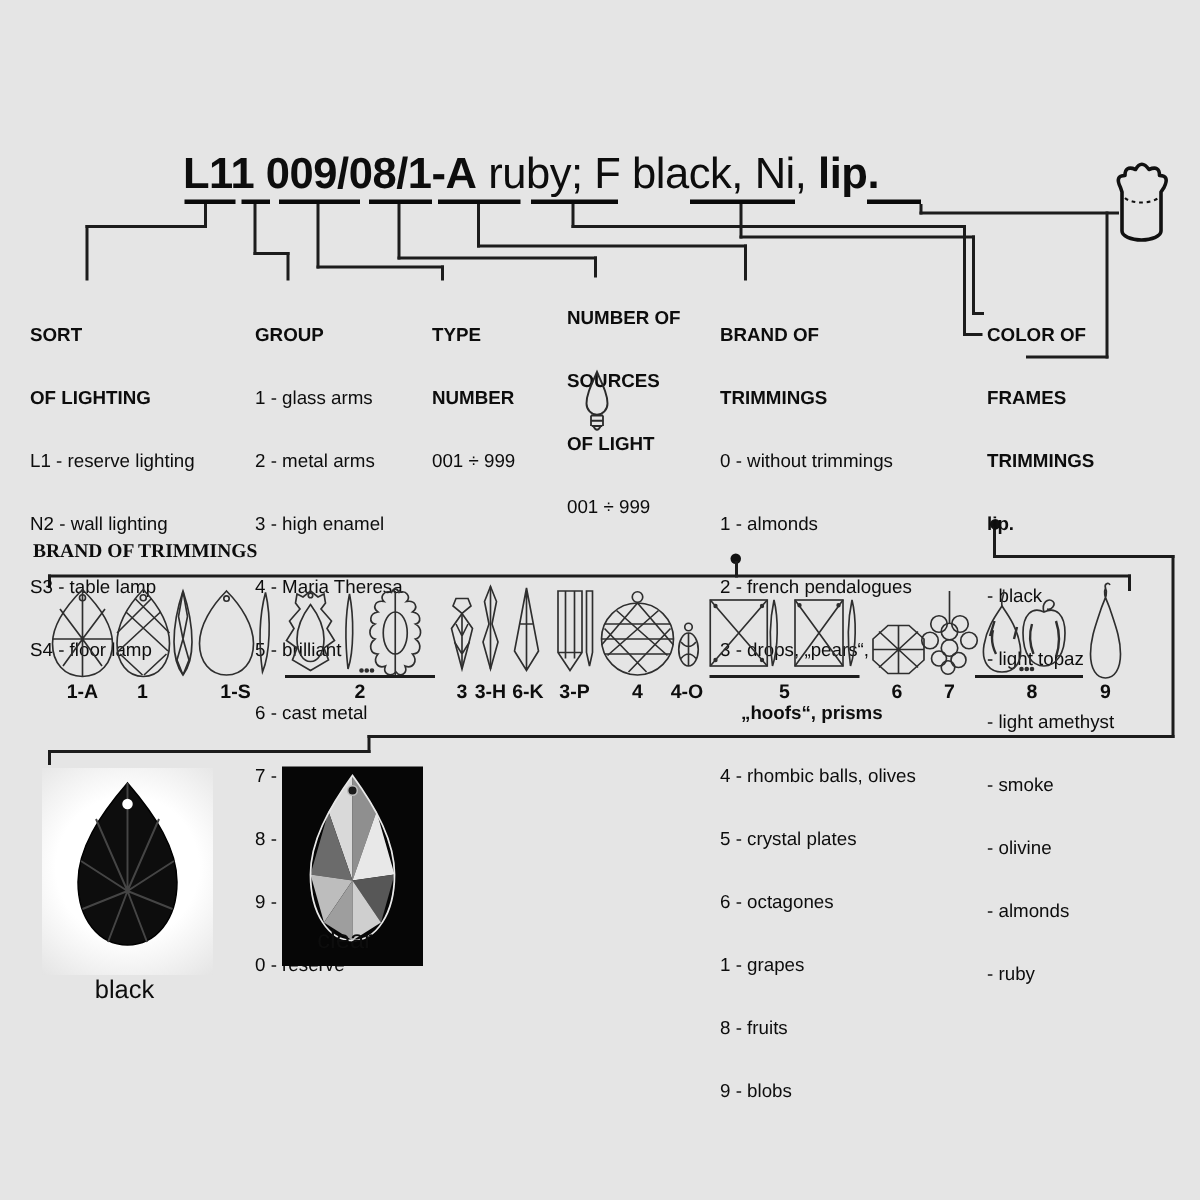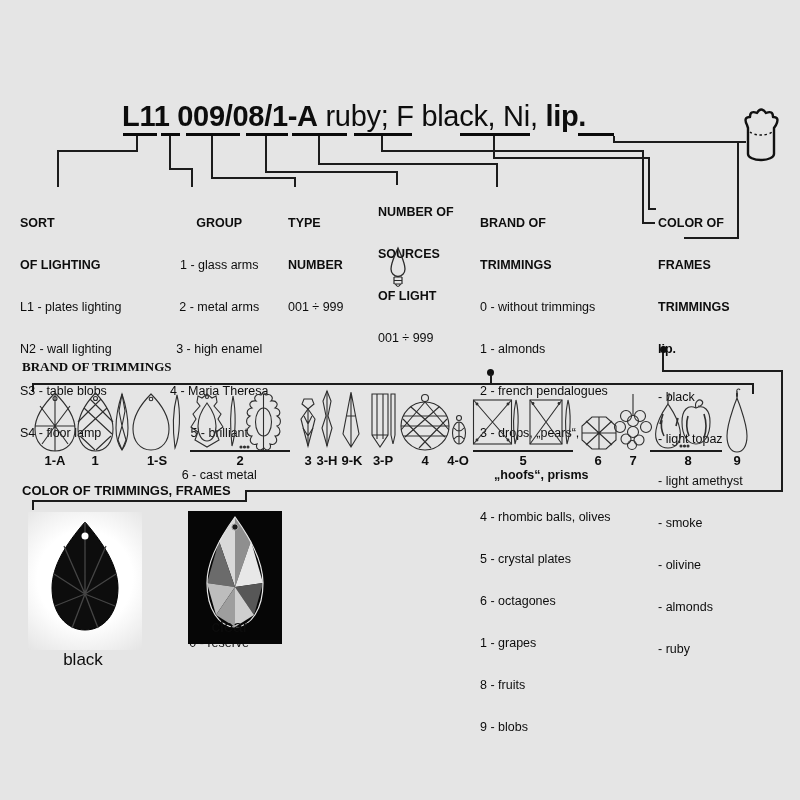--- a/index.html
+++ b/index.html
@@ -83,27 +83,27 @@
 
   <div class="dot" style="left:487px;top:369px;"></div>
   <div class="v" style="left:490px;top:374px;height:11px;"></div>
   <div class="h" style="left:32px;top:383px;width:722px;"></div>
   <div class="v" style="left:32px;top:383px;height:9px;"></div>
   <div class="v" style="left:752px;top:383px;height:11px;"></div>
 
   <div class="col" style="left:20px;top:188px;">
     <div class="ch">SORT</div>
     <div class="ch">OF LIGHTING</div>
-    <div class="ci">L1 - plates lighting</div>
+    <div class="ci">L1 - reserve lighting</div>
     <div class="ci">N2 - wall lighting</div>
-    <div class="ci">S3 - table blobs</div>
+    <div class="ci">S3 - table lamp</div>
     <div class="ci">S4 - floor lamp</div>
   </div>
 
-  <div class="col" style="left:170px;top:188px;text-align:center;">
+  <div class="col" style="left:170px;top:188px;">
     <div class="ch">GROUP</div>
     <div class="ci">1 - glass arms</div>
     <div class="ci">2 - metal arms</div>
     <div class="ci">3 - high enamel</div>
     <div class="ci">4 - Maria Theresa</div>
     <div class="ci">5 - brilliant</div>
     <div class="ci">6 - cast metal</div>
     <div class="ci">7 - modern</div>
     <div class="ci">8 - wooden</div>
     <div class="ci">9 - atypical</div>
@@ -260,31 +260,30 @@
   <div class="h" style="left:190px;top:450px;width:100px;"></div>
   <div class="h" style="left:473px;top:450px;width:100px;"></div>
   <div class="h" style="left:650px;top:450px;width:72px;"></div>
 
   <div class="shlabel" style="left:40px;">1-A</div>
   <div class="shlabel" style="left:80px;">1</div>
   <div class="shlabel" style="left:142px;">1-S</div>
   <div class="shlabel" style="left:225px;">2</div>
   <div class="shlabel" style="left:293px;">3</div>
   <div class="shlabel" style="left:312px;">3-H</div>
-  <div class="shlabel" style="left:337px;">9-K</div>
+  <div class="shlabel" style="left:337px;">6-K</div>
   <div class="shlabel" style="left:368px;">3-P</div>
   <div class="shlabel" style="left:410px;">4</div>
   <div class="shlabel" style="left:443px;">4-O</div>
   <div class="shlabel" style="left:508px;">5</div>
   <div class="shlabel" style="left:583px;">6</div>
   <div class="shlabel" style="left:618px;">7</div>
   <div class="shlabel" style="left:673px;">8</div>
   <div class="shlabel" style="left:722px;">9</div>
 
-  <div class="sechead" style="left:22px;top:483px;">COLOR OF TRIMMINGS, FRAMES</div>
 
   <div class="abs" style="left:28px;top:512px;width:114px;height:138px;background:radial-gradient(circle at 50% 48%, #ffffff 52%, #e4e4e4 100%);">
     <svg width="114" height="138" viewBox="0 0 114 138">
       <path d="M57,10 C38,32 24,54 24,76 C24,101 38,118 57,118 C76,118 90,101 90,76 C90,54 76,32 57,10 Z" fill="#0d0d0d" stroke="#000" stroke-width="1"></path>
       <g stroke="#454545" stroke-width="1.3">
         <path d="M57,82 L57,10 M57,82 L36,34 M57,82 L26,62 M57,82 L27,94 M57,82 L44,116 M57,82 L70,116 M57,82 L87,94 M57,82 L88,62 M57,82 L78,34"></path>
       </g>
       <circle cx="57" cy="24" r="3.5" fill="#ffffff"></circle>
     </svg>
   </div>

